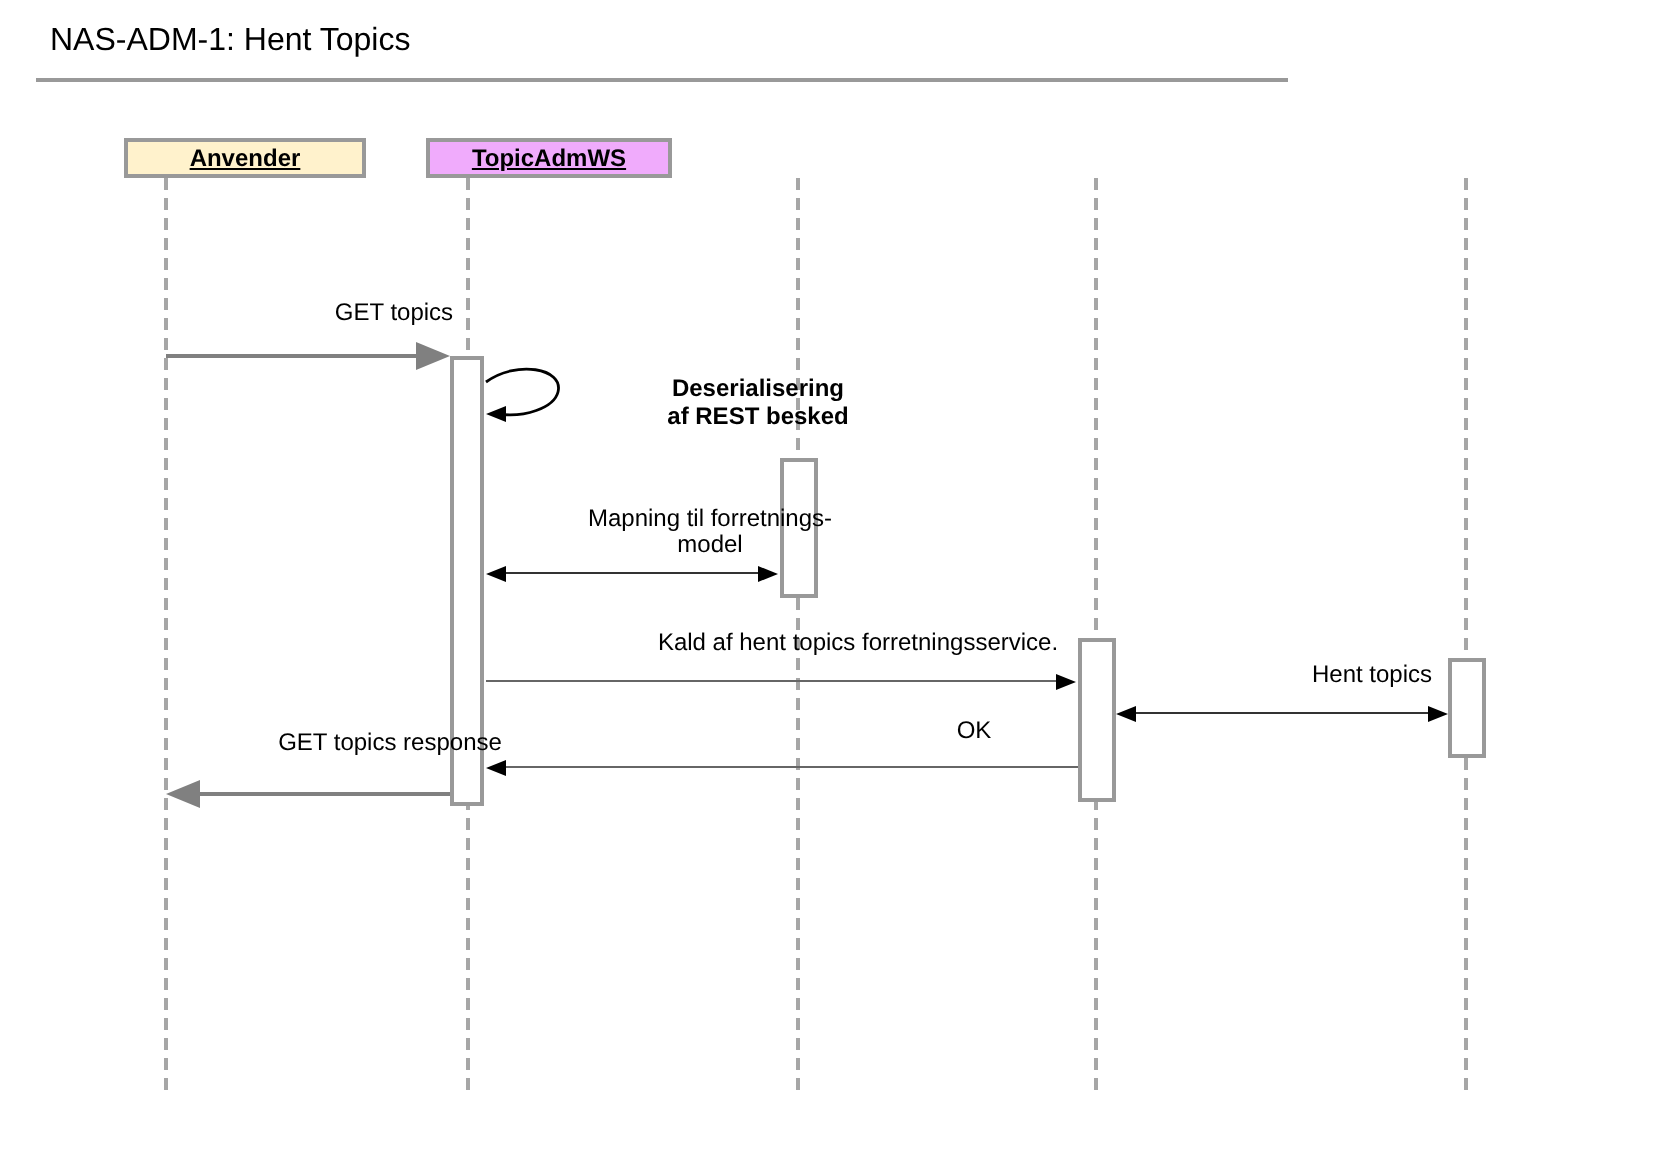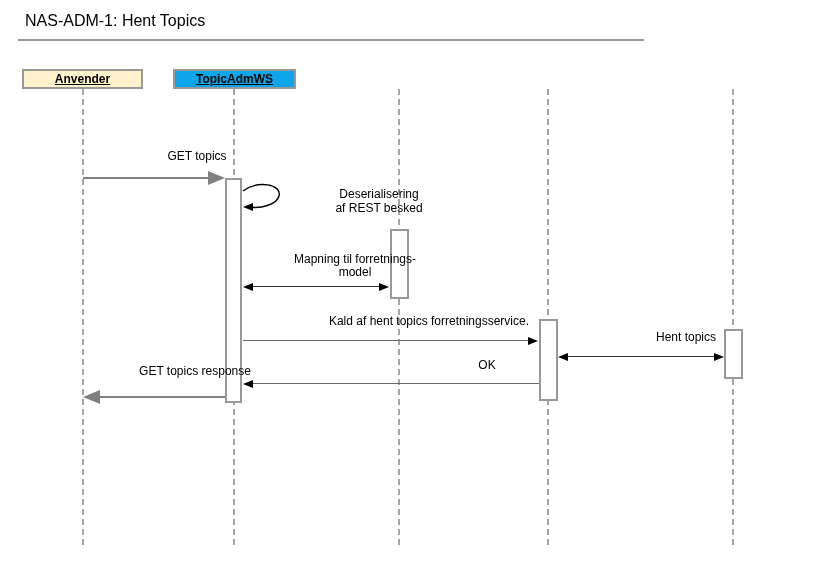--- a/index.html
+++ b/index.html
@@ -7,30 +7,30 @@
     position:relative;width:829px;height:577px;background:#ffffff;overflow:hidden;
     font-family:"Liberation Sans","DejaVu Sans",sans-serif;color:#000;
   }
   .title{position:absolute;left:25px;top:12px;font-size:16px;color:#000;white-space:nowrap;}
   .title-rule{position:absolute;left:18px;top:39px;width:626px;height:0;border-top:2px solid #999;}
 
   .lifeline{position:absolute;top:89px;height:456px;width:0;border-left:2px dashed #a6a6a6;z-index:1;}
 
   .participant{
     position:absolute;top:69px;height:20px;border:2px solid #999;box-sizing:border-box;
-    display:flex;align-items:center;justify-content:center;z-index:3;
+    display:flex;align-items:center;justify-content:center;z-index:3;margin-left:40px;
   }
   .participant .pname{font-size:12px;font-weight:bold;text-decoration:underline;white-space:nowrap;}
   .p-actor{background:#FFF2CC;}
-  .p-comp{background:#0ea5e9;}
+  .p-comp{background:#f0abfc;}
 
   .activation{position:absolute;background:#fff;border:2px solid #999;box-sizing:border-box;z-index:2;}
 
   .mlabel{position:absolute;font-size:12px;text-align:center;line-height:13px;z-index:4;margin-left:40px;}
-  .bold{font-weight:normal;line-height:14px;}
+  .bold{font-weight:bold;line-height:14px;}
 
   .mline{position:absolute;height:0;z-index:3;}
   .thick{border-top:2px solid #808080;}
   .thin-gray{border-top:1px solid #666;}
   .thin-dark{border-top:1px solid #333;}
 
   .ah{position:absolute;width:0;height:0;z-index:4;}
   .ah-right-big{border-top:7px solid transparent;border-bottom:7px solid transparent;border-left:17px solid #808080;}
   .ah-left-big{border-top:7px solid transparent;border-bottom:7px solid transparent;border-right:17px solid #808080;}
   .ah-right-sm{border-top:4px solid transparent;border-bottom:4px solid transparent;border-left:10px solid #000;}

